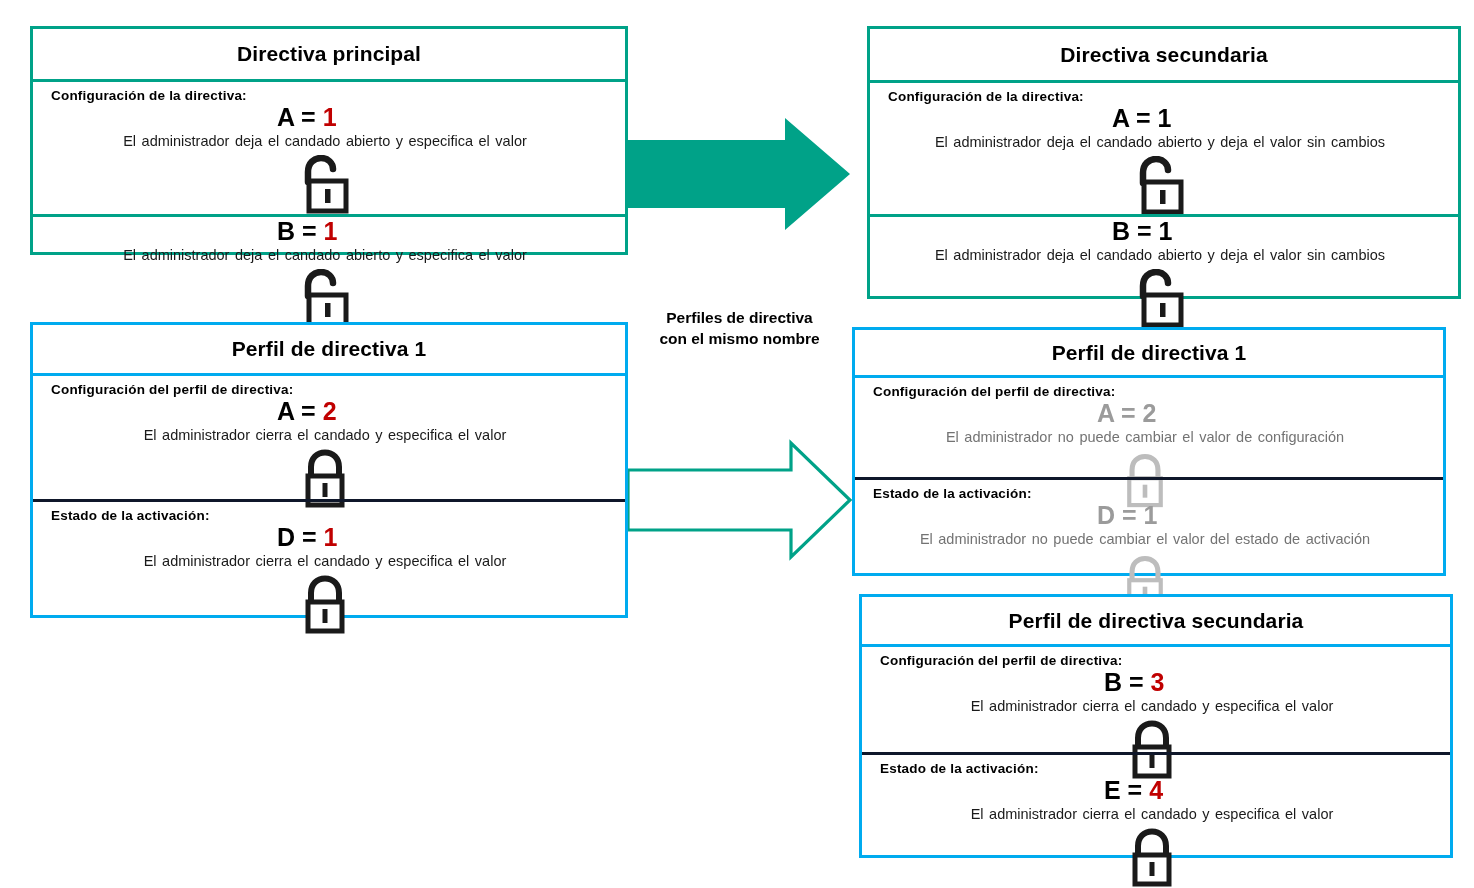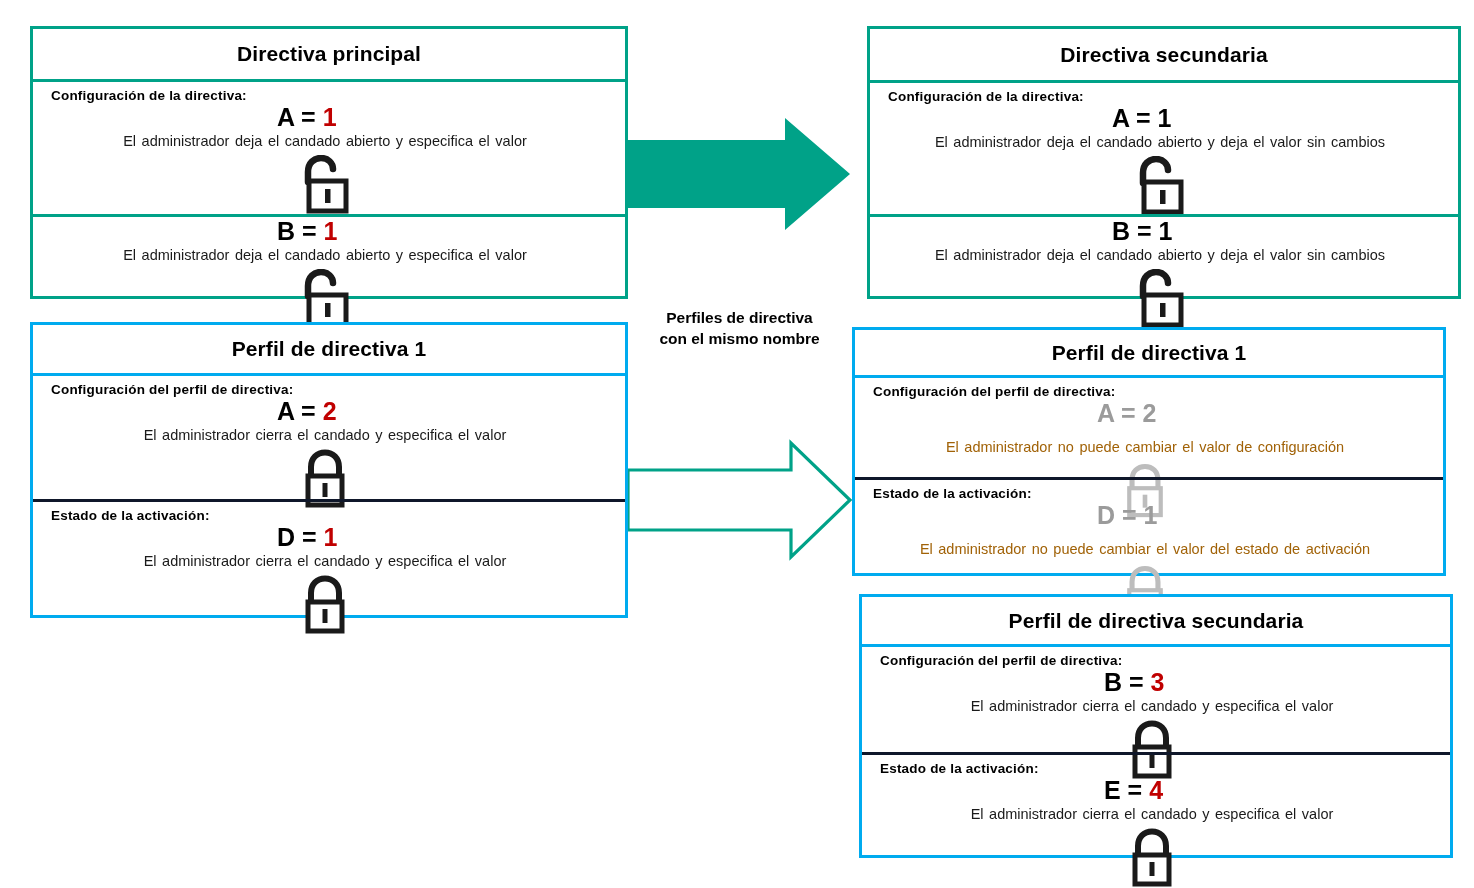--- a/index.html
+++ b/index.html
@@ -73,21 +73,21 @@
   .kv.dim .val{color:#9b9b9b;}
   .desc{
     flex:1 1 auto;
     text-align:center;
     font-size:14.5px;
     line-height:1.35;
     color:#1a1a1a;
     word-spacing:1.5px;
     padding:0 6px;
   }
-  .desc.dim{color:#a16207;margin-top:10px;}
+  .desc.dim{color:#737373;}
   .lock{
     flex:0 0 auto;
     width:62px;height:66px;
     display:flex;align-items:center;justify-content:center;
   }
   .lock svg{display:block;}
 
   
   .center-label{
     position:absolute;
@@ -110,21 +110,21 @@
   <svg class="arrow-layer" viewBox="0 0 1474 888" width="1474" height="888">
 
     <polygon points="625,140 785,140 785,118 850,174 785,230 785,208 625,208" fill="#00A288"></polygon>
 
     <polygon points="628,470 791,470 791,443 850,500 791,557 791,530 628,530" fill="none" stroke="#00A288" stroke-width="3.2" stroke-linejoin="miter"></polygon>
   </svg>
 
   <div class="center-label" style="left:632px;top:308px;width:215px;">Perfiles de directiva
 con el mismo nombre</div>
 
-  <div class="card green" style="left:30px;top:26px;width:598px;height:273px;">
+  <div class="card green" style="left:30px;top:26px;width:598px;height:229px;">
     <div class="card-title" style="height:53px;">Directiva principal</div>
 
     <div class="section" style="height:132px;">
       <div class="section-label">Configuración  de la directiva:</div>
       <div class="row" style="height:88px;">
         <div class="kv">
           <span>A = </span><span class="val">1</span>
         </div>
         <div class="desc">El administrador  deja  el candado  abierto  y especifica  el valor</div>
         <div class="lock">

